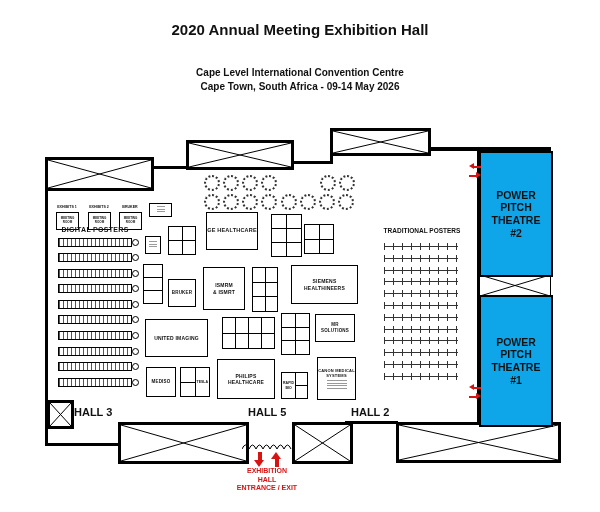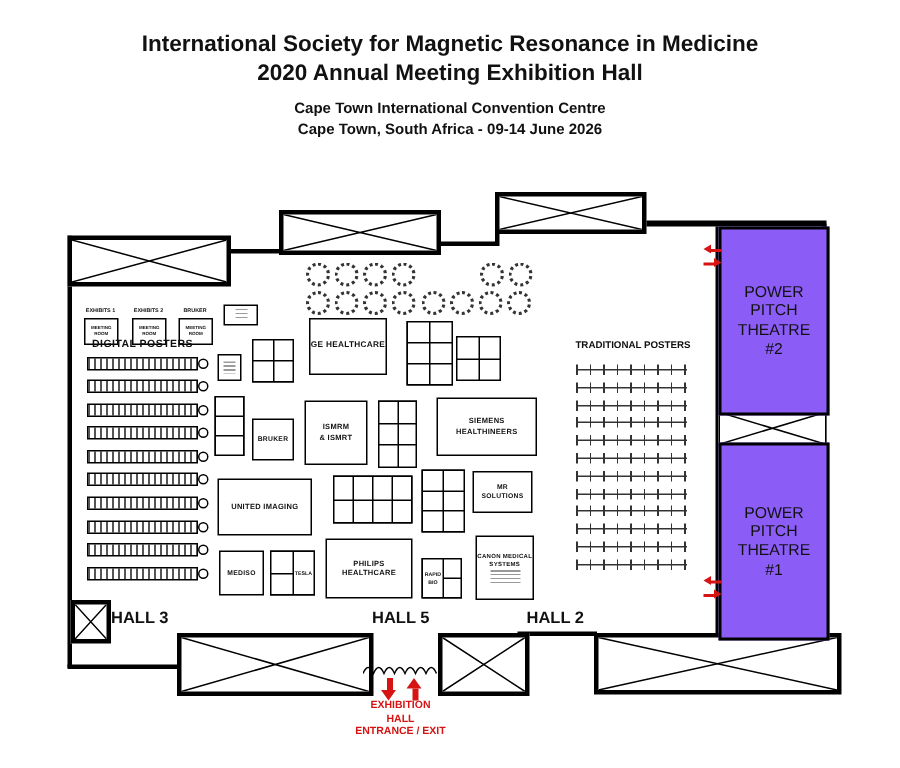--- a/index.html
+++ b/index.html
@@ -12,22 +12,22 @@
   #sub{position:absolute;top:66px;left:0;width:600px;text-align:center;}
   .t2{font-size:10px;font-weight:700;line-height:14px;}
   
   .w{position:absolute;background:#000;}
   .xbox{position:absolute;border:3px solid #000;background:#fff;}
   .xbox.thin{border-width:1px;}
   .xbox svg{position:absolute;left:0;top:0;width:100%;height:100%;display:block;}
   .booth{position:absolute;border:1px solid #000;background:#fff;display:flex;align-items:center;
          justify-content:center;text-align:center;font-weight:700;font-size:5px;line-height:1.3;
          white-space:pre-line;letter-spacing:.2px;}
-  .ppt{position:absolute;border:2.5px solid #000;background:#8b5cf6;display:flex;align-items:center;
-       justify-content:center;text-align:center;font-weight:400;font-size:10.5px;line-height:1.2;
+  .ppt{position:absolute;border:2.5px solid #000;background:#0ea5e9;display:flex;align-items:center;
+       justify-content:center;text-align:center;font-weight:700;font-size:10.5px;line-height:1.2;
        white-space:pre-line;}
   .hall{position:absolute;font-weight:800;font-size:11px;white-space:nowrap;}
   .arealabel{position:absolute;font-weight:800;text-align:center;}
   .box{position:absolute;border:1px solid #000;background:#fff;}
   .sc{background-color:#fff;background-image:repeating-linear-gradient(#9b9b9b 0 1px,transparent 1px 2.6px);
       background-size:8px 8px;background-repeat:no-repeat;background-position:50% 50%;}
   .gr{position:absolute;display:grid;border:1px solid #000;background:#000;gap:1px;}
   .gr>div{background:#fff;}
   .gr>div.lbl{display:flex;align-items:center;justify-content:center;text-align:center;
               font-weight:700;font-size:3.5px;line-height:1.2;white-space:pre-line;}
@@ -62,26 +62,25 @@
   #entrtext{position:absolute;left:222px;top:467px;width:90px;text-align:center;color:var(--red);
             font-weight:800;font-size:7px;line-height:8.5px;white-space:pre-line;}
   .canonsub{width:20px;height:9px;margin-top:2px;background-image:repeating-linear-gradient(#999 0 1px,transparent 1px 2.6px);}
 </style>
 </head>
 <body>
 
 <div id="screen">
 
   <div id="header">
-    <div class="t1">International Society for Magnetic Resonance in Medicine</div>
     <div class="t1">2020 Annual Meeting Exhibition Hall</div>
   </div>
   <div id="sub">
-    <div class="t2">Cape Town International Convention Centre</div>
-    <div class="t2">Cape Town, South Africa - 09-14 June 2026</div>
+    <div class="t2">Cape Level International Convention Centre</div>
+    <div class="t2">Cape Town, South Africa - 09-14 May 2026</div>
   </div>
 
   <div class="w" style="left:45px;top:157px;width:3px;height:288px;"></div>
   <div class="w" style="left:45px;top:443px;width:75px;height:3px;"></div>
   <div class="w" style="left:146px;top:166px;width:44px;height:3px;"></div>
   <div class="w" style="left:286px;top:161px;width:46px;height:3px;"></div>
   <div class="w" style="left:330px;top:147px;width:3px;height:17px;"></div>
   <div class="w" style="left:423px;top:147px;width:128px;height:4px;"></div>
   <div class="w" style="left:548px;top:149px;width:3px;height:275px;"></div>
   <div class="w" style="left:345px;top:421px;width:53px;height:3px;"></div>

